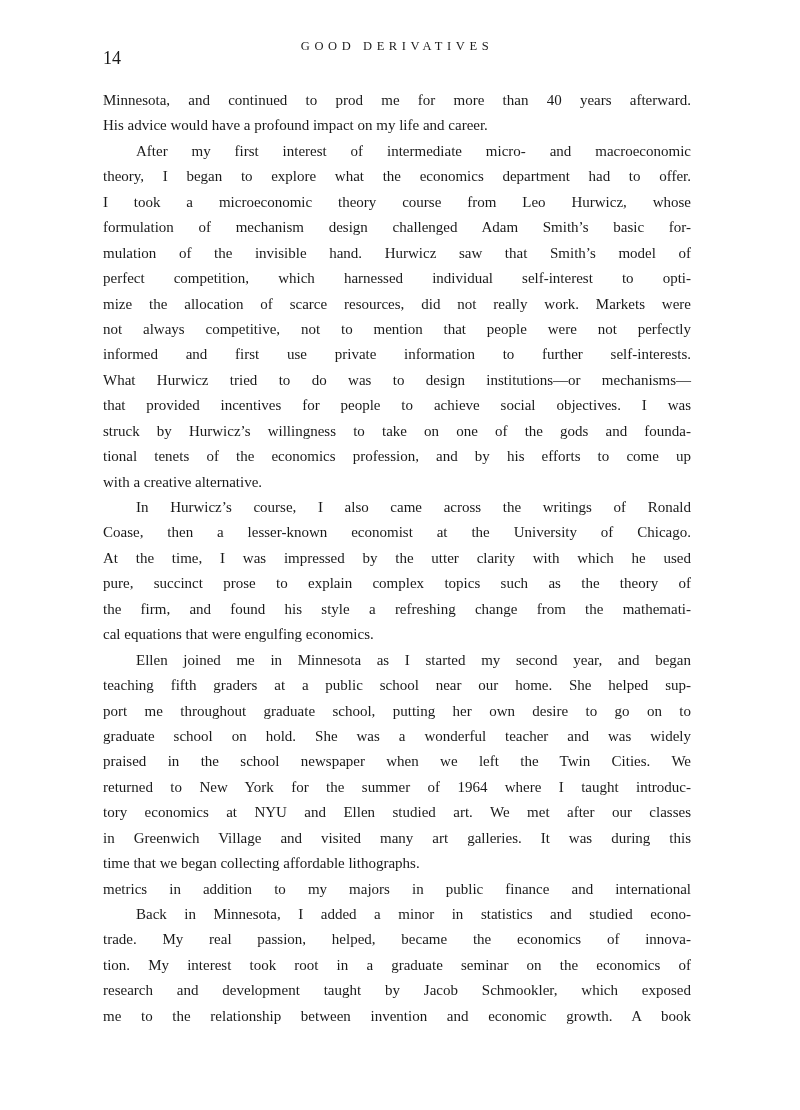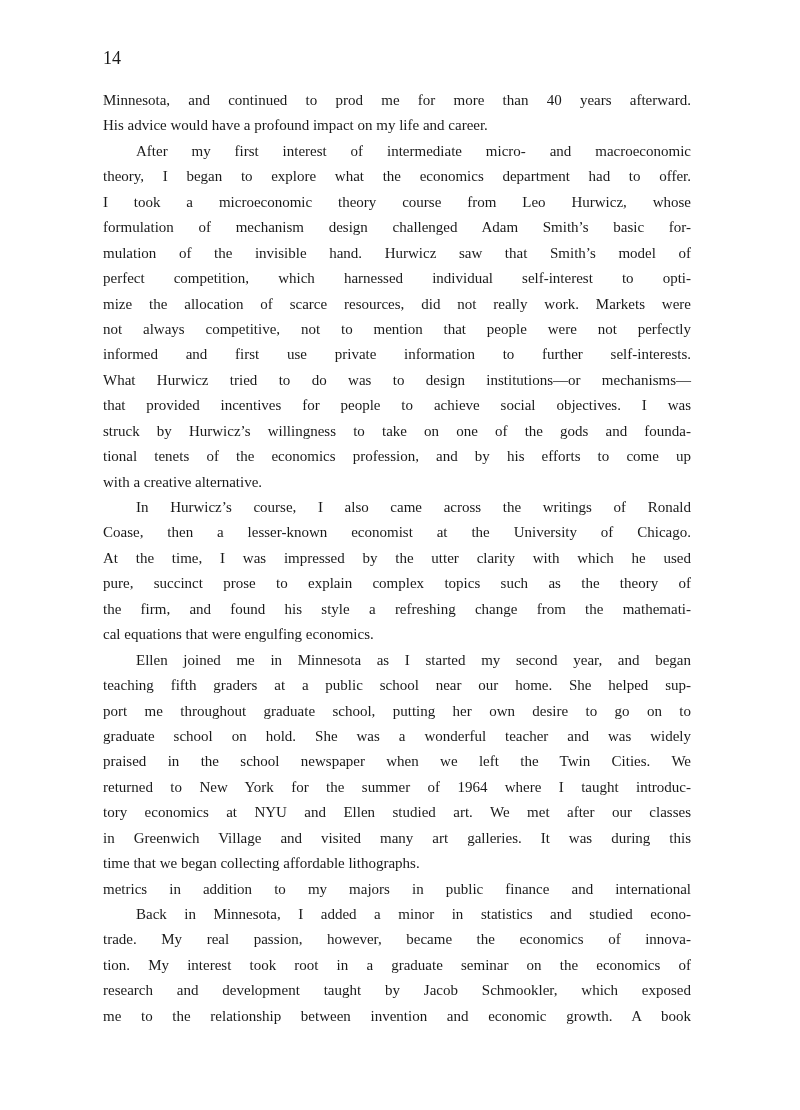--- a/index.html
+++ b/index.html
@@ -13,20 +13,21 @@
   .line { height: 25.45px; line-height: 25.45px; font-size: 15px; white-space: nowrap;
           text-align: justify; text-align-last: justify; }
   .line.last { text-align-last: left; }
   .line.indent { padding-left: 33px; }
 </style>
 </head>
 <body>
 
 <div class="header">
   <span class="page-num">14</span>
+  <div class="running-head">GOOD DERIVATIVES</div>
 </div>
 
 <div class="body-text" id="body-text">
     <div class="line">Minnesota, and continued to prod me for more than 40 years afterward.</div>
     <div class="line last">His advice would have a profound impact on my life and career.</div>
     <div class="line indent">After my first interest of intermediate micro- and macroeconomic</div>
     <div class="line">theory, I began to explore what the economics department had to offer.</div>
     <div class="line">I took a microeconomic theory course from Leo Hurwicz, whose</div>
     <div class="line">formulation of mechanism design challenged Adam Smith’s basic for-</div>
     <div class="line">mulation of the invisible hand. Hurwicz saw that Smith’s model of</div>
@@ -49,17 +50,17 @@
     <div class="line">teaching fifth graders at a public school near our home. She helped sup-</div>
     <div class="line">port me throughout graduate school, putting her own desire to go on to</div>
     <div class="line">graduate school on hold. She was a wonderful teacher and was widely</div>
     <div class="line">praised in the school newspaper when we left the Twin Cities. We</div>
     <div class="line">returned to New York for the summer of 1964 where I taught introduc-</div>
     <div class="line">tory economics at NYU and Ellen studied art. We met after our classes</div>
     <div class="line">in Greenwich Village and visited many art galleries. It was during this</div>
     <div class="line last">time that we began collecting affordable lithographs.</div>
     <div class="line">metrics in addition to my majors in public finance and international</div>
     <div class="line indent">Back in Minnesota, I added a minor in statistics and studied econo-</div>
-    <div class="line">trade. My real passion, however, became the economics of innova-</div>
+    <div class="line">trade. My real passion, helped, became the economics of innova-</div>
     <div class="line">tion. My interest took root in a graduate seminar on the economics of</div>
     <div class="line">research and development taught by Jacob Schmookler, which exposed</div>
     <div class="line">me to the relationship between invention and economic growth. A book</div>
   </div>
 
 </body></html>

